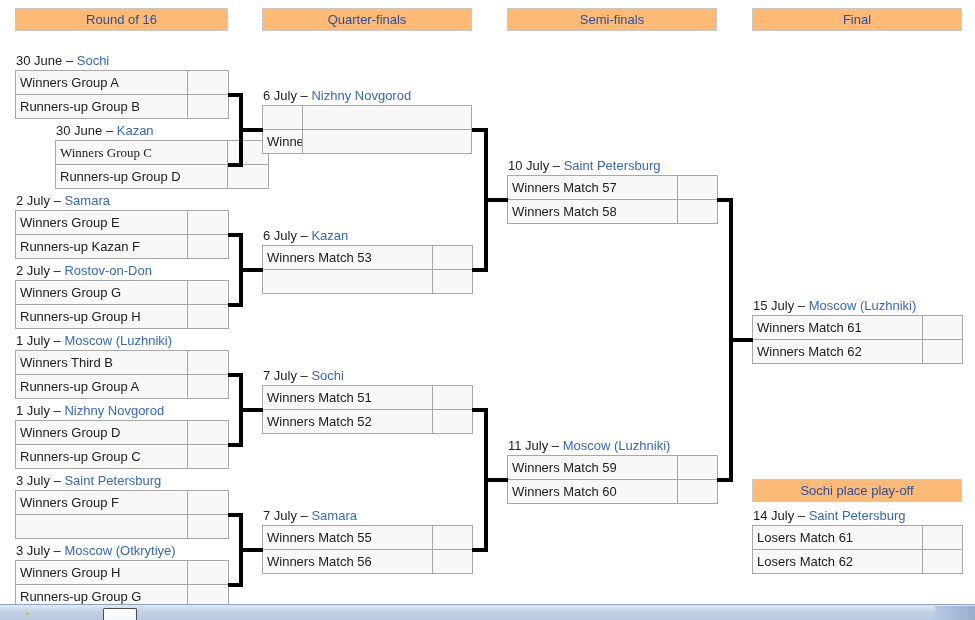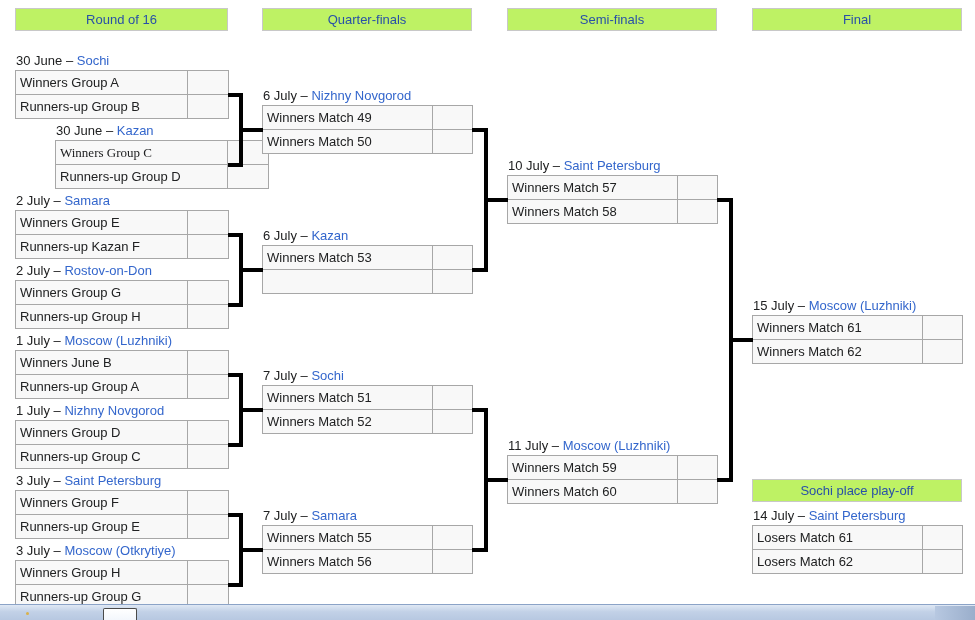--- a/index.html
+++ b/index.html
@@ -13,21 +13,21 @@
     overflow:hidden;
     position:relative;
   }
   #bracket{position:absolute;left:0;top:0;width:975px;height:604px;}
 
   
   .round-header{
     position:absolute;
     box-sizing:border-box;
     height:23px;
-    background:#bef264;
+    background:#fdba74;
     border:1px solid #c8c8c8;
     color:#2850a8;
     font-size:13px;
     line-height:21px;
     text-align:center;
     white-space:nowrap;
   }
 
   
   .match{position:absolute;box-sizing:border-box;}
@@ -156,21 +156,21 @@
         <div class="mrow">
           <div class="cell-team" style="width: 172px;">Runners-up Group H</div>
           <div class="cell-score" style="width: 41px;"></div>
         </div>
       </div>
     </div>
     <div class="match" style="left: 15px; top: 331px; width: 213px;">
       <div class="date"><span>1 July</span><span class="dash"> – </span><span class="venue">Moscow (Luzhniki)</span></div>
       <div class="mbox" style="width: 213px;">
         <div class="mrow">
-          <div class="cell-team" style="width: 172px;">Winners June B</div>
+          <div class="cell-team" style="width: 172px;">Winners Third B</div>
           <div class="cell-score" style="width: 41px;"></div>
         </div>
         <div class="mrow">
           <div class="cell-team" style="width: 172px;">Runners-up Group A</div>
           <div class="cell-score" style="width: 41px;"></div>
         </div>
       </div>
     </div>
     <div class="match" style="left: 15px; top: 401px; width: 213px;">
       <div class="date"><span>1 July</span><span class="dash"> – </span><span class="venue">Nizhny Novgorod</span></div>
@@ -186,21 +186,20 @@
       </div>
     </div>
     <div class="match" style="left: 15px; top: 471px; width: 213px;">
       <div class="date"><span>3 July</span><span class="dash"> – </span><span class="venue">Saint Petersburg</span></div>
       <div class="mbox" style="width: 213px;">
         <div class="mrow">
           <div class="cell-team" style="width: 172px;">Winners Group F</div>
           <div class="cell-score" style="width: 41px;"></div>
         </div>
         <div class="mrow">
-          <div class="cell-team" style="width: 172px;">Runners-up Group E</div>
           <div class="cell-score" style="width: 41px;"></div>
         </div>
       </div>
     </div>
     <div class="match" style="left: 15px; top: 541px; width: 213px;">
       <div class="date"><span>3 July</span><span class="dash"> – </span><span class="venue">Moscow (Otkrytiye)</span></div>
       <div class="mbox" style="width: 213px;">
         <div class="mrow">
           <div class="cell-team" style="width: 172px;">Winners Group H</div>
           <div class="cell-score" style="width: 41px;"></div>
@@ -208,21 +207,20 @@
         <div class="mrow">
           <div class="cell-team" style="width: 172px;">Runners-up Group G</div>
           <div class="cell-score" style="width: 41px;"></div>
         </div>
       </div>
     </div>
     <div class="match" style="left: 262px; top: 86px; width: 210px;">
       <div class="date"><span>6 July</span><span class="dash"> – </span><span class="venue">Nizhny Novgorod</span></div>
       <div class="mbox" style="width: 210px;">
         <div class="mrow">
-          <div class="cell-team" style="width: 170px;">Winners Match 49</div>
           <div class="cell-score" style="width: 40px;"></div>
         </div>
         <div class="mrow">
           <div class="cell-team" style="width: 170px;">Winners Match 50</div>
           <div class="cell-score" style="width: 40px;"></div>
         </div>
       </div>
     </div>
     <div class="match" style="left: 262px; top: 226px; width: 210px;">
       <div class="date"><span>6 July</span><span class="dash"> – </span><span class="venue">Kazan</span></div>

